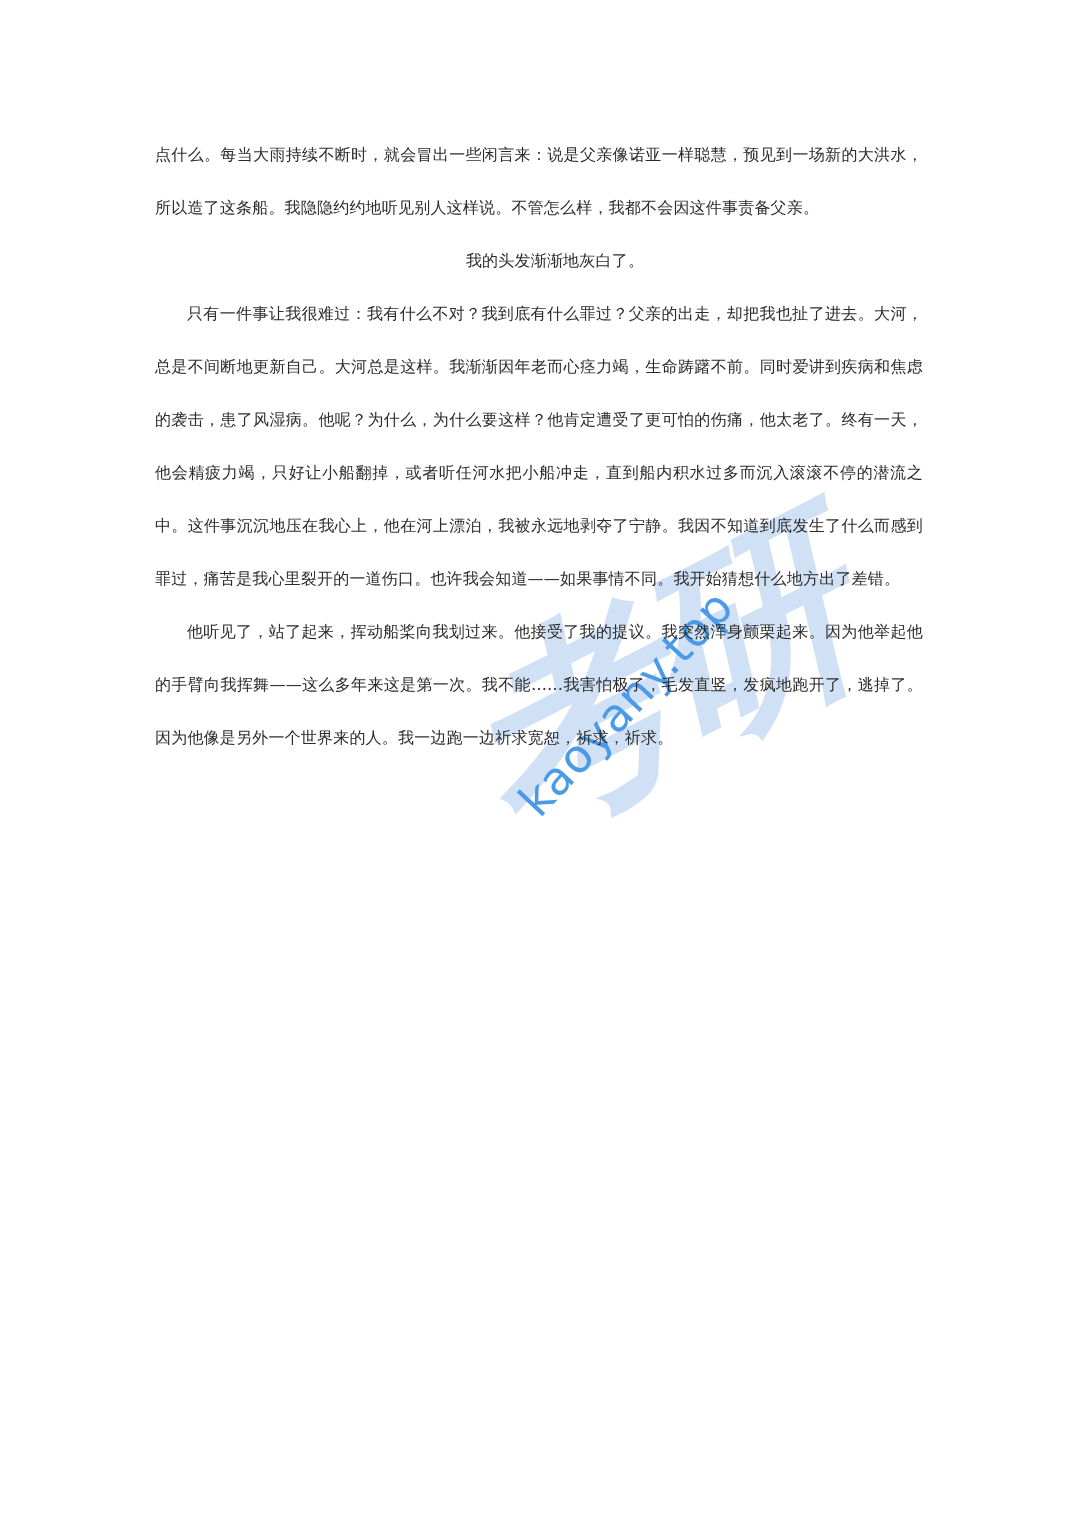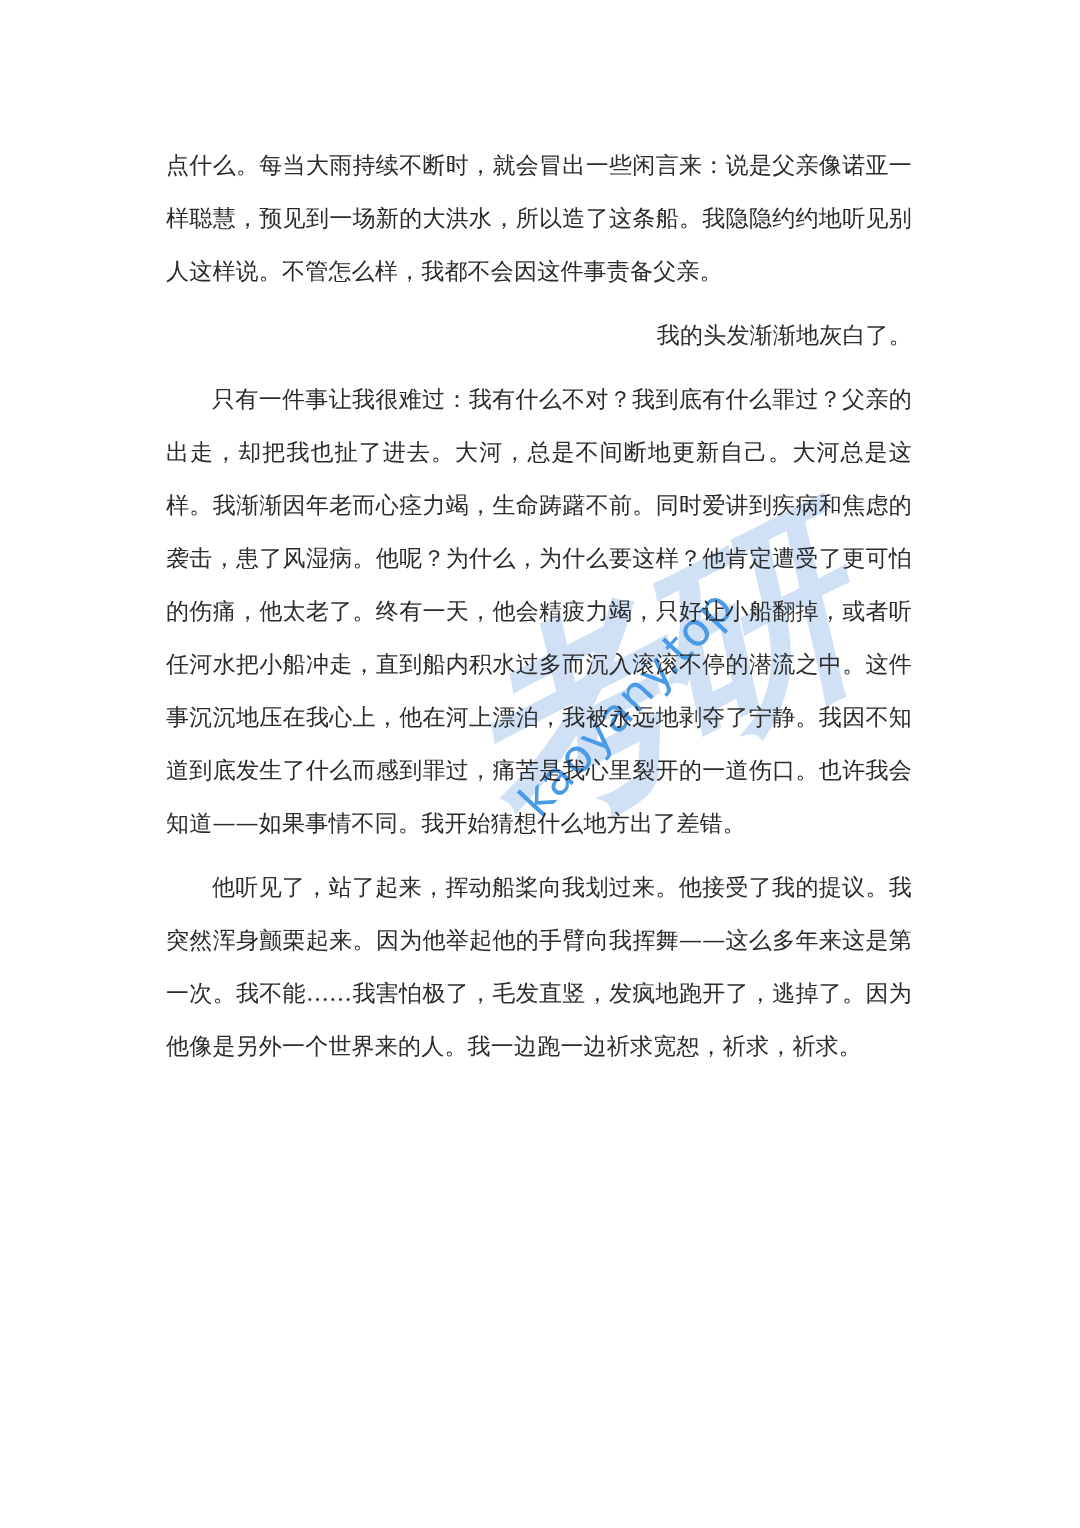--- a/index.html
+++ b/index.html
@@ -56,36 +56,36 @@
 
   
   .body-text {
     position: absolute;
     left: 155px;
     top: 128px;
     width: 768px;
     z-index: 2;
   }
   .para {
-    margin: 11px;
+    margin: 0;
     font-family: "DejaVu Serif", "Liberation Serif", serif;
-    font-size: 23px;
+    font-size: 16px;
     line-height: 53px;
     color: #2b2b2b;
     text-align: justify;
     text-justify: inter-character;
     text-indent: 0;
     letter-spacing: 0.2px;
     word-break: break-all;
   }
   .para.indent {
     text-indent: 2em;
   }
   .para.last-line-left {
-    text-align: right;
+    text-align: center;
   }
 </style>
 </head>
 <body>
 
 <div class="page">
 
   <div class="watermark-layer">
     <div class="wm-cjk">考研</div>
     <div class="wm-url">kaoyany.top</div>

